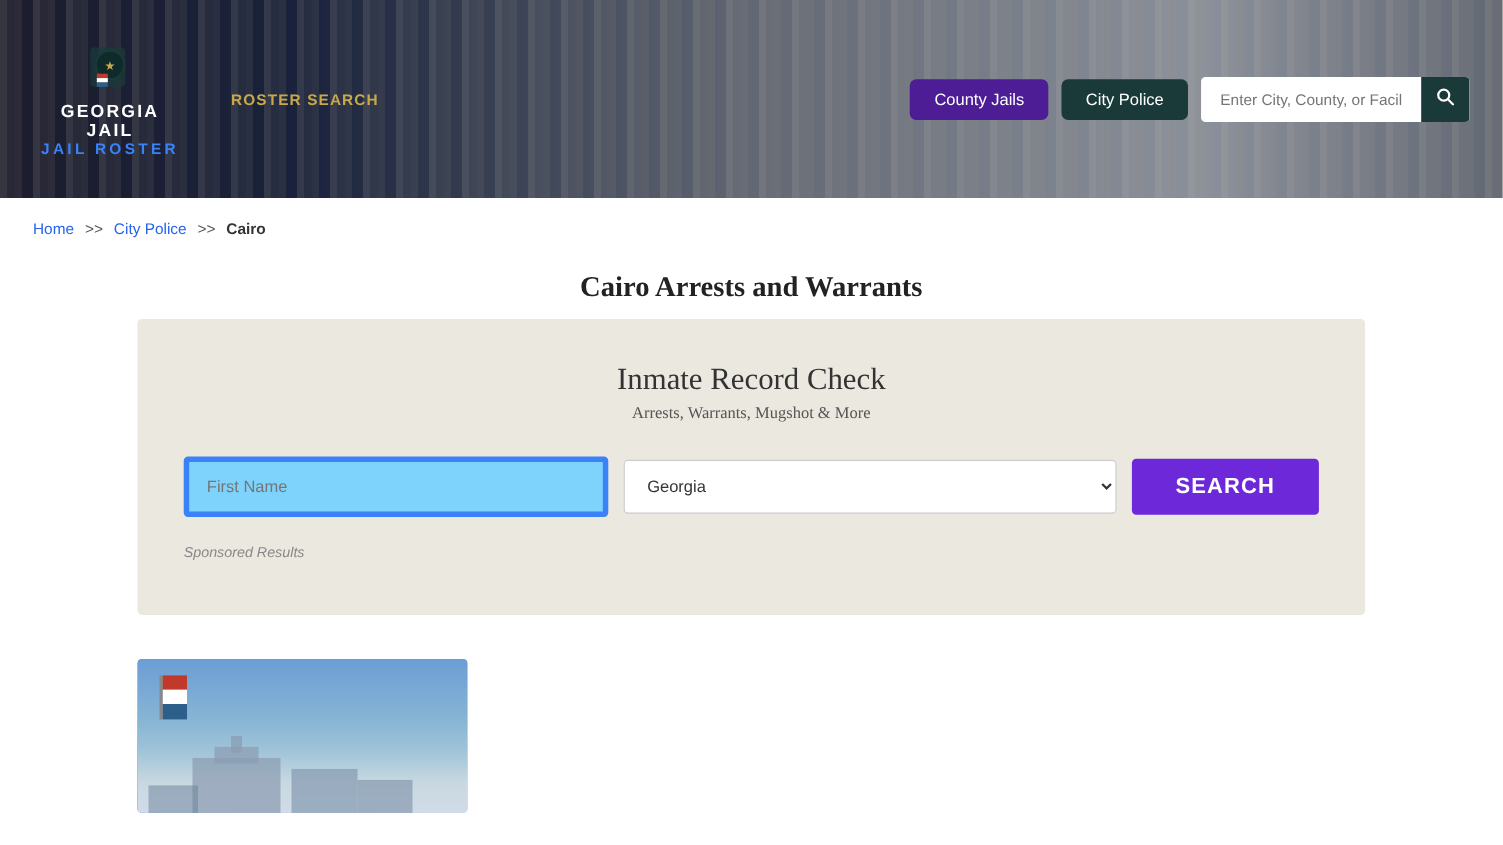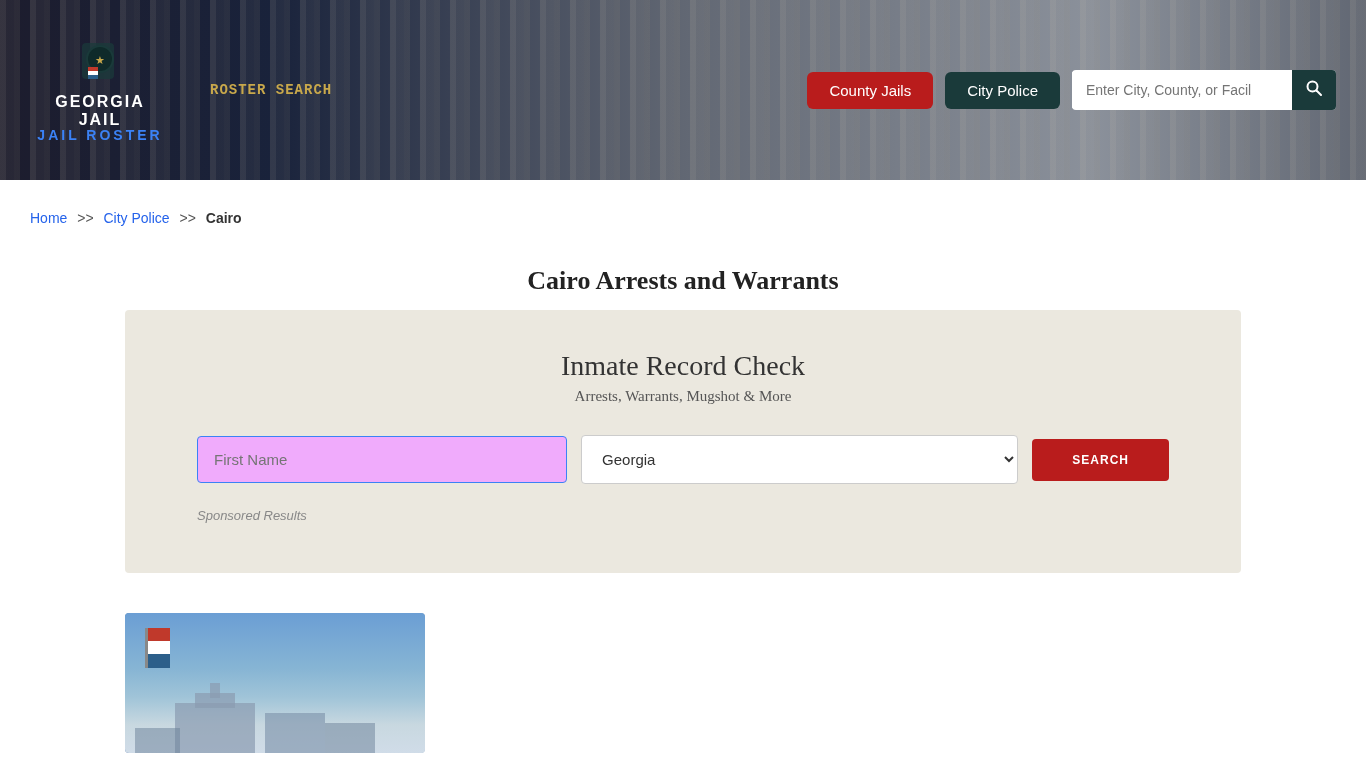--- a/index.html
+++ b/index.html
@@ -66,21 +66,21 @@
     }
     .logo-title-roster {
       font-family: Liberation Sans, sans-serif;
       font-size: 16px;
       font-weight: bold;
       color: #3b82f6;
       letter-spacing: 2px;
     }
     .nav-link {
       color: #c8a84b;
-      font-family: Liberation Mono, monospace;
+      font-family: Liberation Sans, sans-serif;
       font-size: 14px;
       font-weight: 600;
       text-decoration: none;
       letter-spacing: 1px;
       cursor: pointer;
     }
     .header-right {
       display: flex;
       align-items: center;
       gap: 12px;
@@ -89,49 +89,50 @@
     .nav-btn {
       padding: 10px 22px;
       border-radius: 6px;
       font-family: Arial, sans-serif;
       font-size: 15px;
       font-weight: 500;
       border: none;
       cursor: pointer;
       color: #fff;
     }
-    .nav-btn-county { background: #b91c1c; }
+    .nav-btn-county { background: #4c1d95; }
     .nav-btn-city { background: #1a3a3a; }
     .search-bar {
       display: flex;
       align-items: center;
       background: #fff;
       border-radius: 4px;
       overflow: hidden;
     }
     .search-input {
       border: none;
       outline: none;
       padding: 10px 14px;
       font-size: 14px;
-      width: 220px;
+      width: 200px;
       color: #999;
+      text-align: center;
     }
     .search-btn {
       background: #1a3a3a;
       border: none;
       padding: 10px 14px;
       cursor: pointer;
       color: #fff;
       font-size: 16px;
     }
 
     
     .breadcrumb {
-      padding: 30px 30px;
+      padding: 20px 30px;
       font-family: Arial, sans-serif;
       font-size: 14px;
     }
     .breadcrumb a {
       color: #2563eb;
       text-decoration: none;
     }
     .breadcrumb .sep {
       margin: 0 6px;
       color: #555;
@@ -151,21 +152,21 @@
       font-weight: bold;
       color: #222;
       font-family: Georgia, serif;
     }
 
     
     .record-box {
       margin: 0 125px 30px;
       background: #ebe8df;
       border-radius: 4px;
-      padding: 40px 72px 50px;
+      padding: 40px 42px 50px;
     }
     .record-box-title {
       text-align: center;
       font-size: 28px;
       font-weight: normal;
       color: #333;
       font-family: Georgia, serif;
       margin-bottom: 6px;
     }
     .record-box-subtitle {
@@ -176,42 +177,42 @@
     }
     .record-form {
       display: flex;
       gap: 14px;
       align-items: center;
     }
     .record-input {
       flex: 1;
       padding: 14px 16px;
       font-size: 15px;
-      border: 1px solid #3b82f6;
+      border: 5px solid #3b82f6;
       border-radius: 4px;
       outline: none;
       color: #666;
-      background: #f0abfc;
+      background: #7dd3fc;
     }
     .record-select {
       flex: 1.2;
       padding: 14px 16px;
       font-size: 15px;
       border: 1px solid #ccc;
       border-radius: 4px;
       outline: none;
       color: #333;
       background: #fff;
     }
     .record-search-btn {
-      background: #b91c1c;
+      background: #6d28d9;
       color: #fff;
       border: none;
       padding: 14px 40px;
-      font-size: 12px;
+      font-size: 20px;
       font-weight: bold;
       letter-spacing: 1px;
       border-radius: 4px;
       cursor: pointer;
       font-family: Arial, sans-serif;
     }
     .sponsored-label {
       margin-top: 24px;
       font-size: 13px;
       color: #888;

